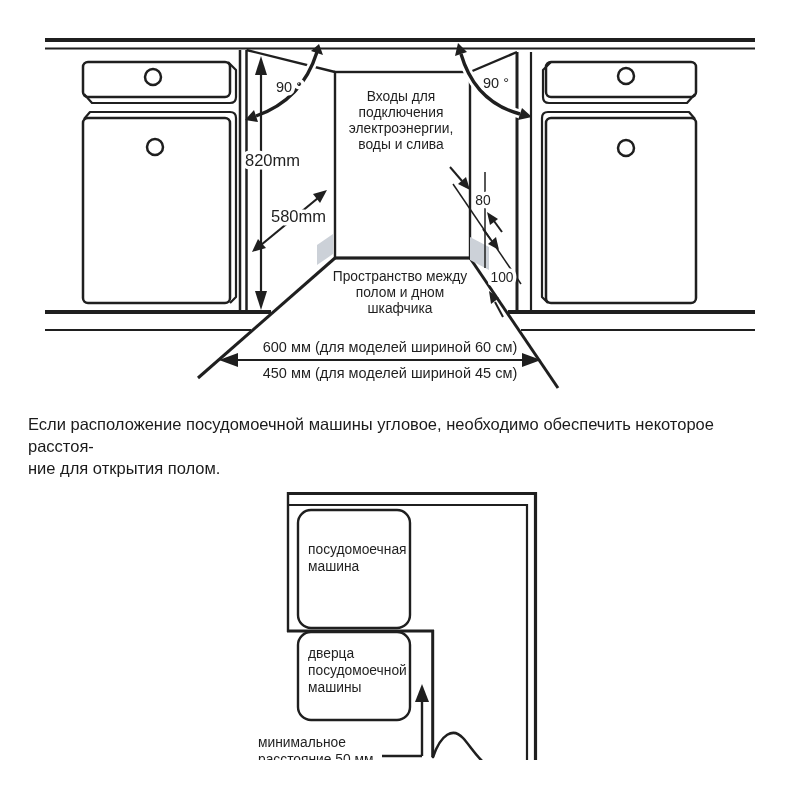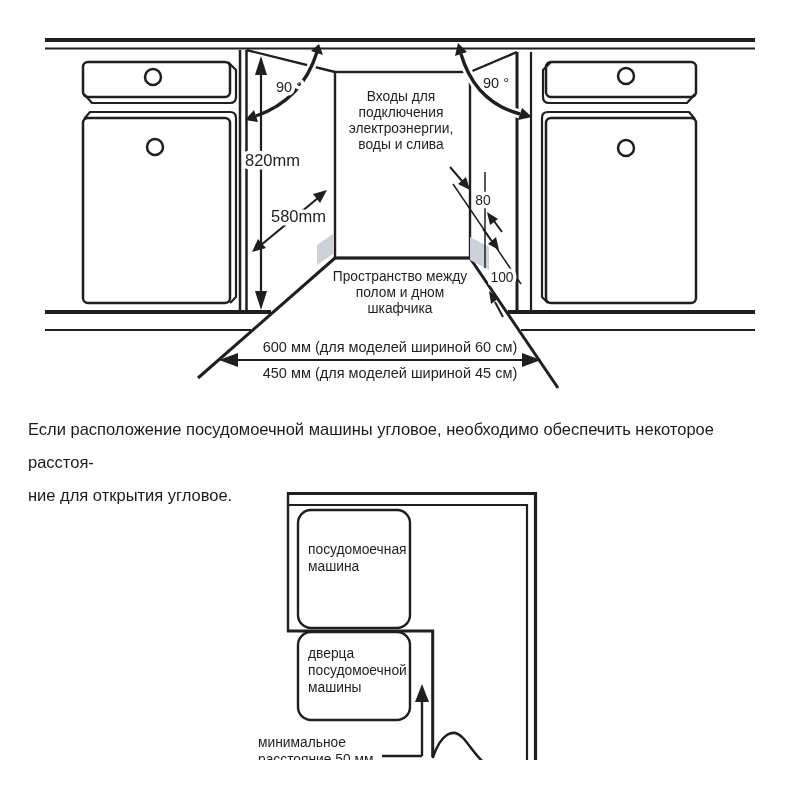--- a/index.html
+++ b/index.html
@@ -7,21 +7,21 @@
         font-family:"Liberation Sans","DejaVu Sans",sans-serif;}
   svg{position:absolute;left:0;display:block;}
   svg text{font-family:"Liberation Sans","DejaVu Sans",sans-serif;fill:#1f1f1f;}
   .halo{paint-order:stroke;stroke:#ffffff;stroke-width:7px;stroke-linejoin:round;}
   .t14{font-size:13.8px;}
   .t15{font-size:14.5px;}
   .t16{font-size:16.5px;}
   .ink{stroke:#1f1f1f;fill:none;}
   .fill-ink{fill:#1f1f1f;stroke:none;}
   .note{position:absolute;top:413px;left:28px;width:748px;font-size:16.5px;
-        line-height:33px;color:#1b1b1b;}
+        line-height:22px;color:#1b1b1b;}
 </style>
 </head>
 <body>
 
 <div class="page">
 
   <svg style="top:0;" width="800" height="410" viewBox="0 0 800 410">
 
     <g>
       <line class="ink" x1="45" y1="40" x2="755" y2="40" stroke-width="4"></line>
@@ -137,21 +137,21 @@
       <line class="ink" x1="234" y1="360" x2="526" y2="360" stroke-width="2.2"></line>
       <polygon class="fill-ink" points="219,360 238,353 238,367"></polygon>
       <polygon class="fill-ink" points="541,360 522,353 522,367"></polygon>
       <text class="t15 halo" x="390" y="352" text-anchor="middle">600 мм (для моделей шириной 60 см)</text>
       <text class="t15 halo" x="390" y="378" text-anchor="middle">450 мм (для моделей шириной 45 см)</text>
     </g>
   </svg>
 
   <div class="note">
     <div>Если расположение посудомоечной машины угловое, необходимо обеспечить некоторое расстоя-</div>
-    <div>ние для открытия угловое.</div>
+    <div>ние для открытия полом.</div>
   </div>
 
   <svg style="top:480px;" width="800" height="320" viewBox="0 0 800 320">
 
     <g>
       <line class="ink" x1="287" y1="13.5" x2="537" y2="13.5" stroke-width="3.2"></line>
       <line class="ink" x1="535.5" y1="12" x2="535.5" y2="287" stroke-width="3.2"></line>
       <line class="ink" x1="289" y1="25" x2="528" y2="25" stroke-width="2.2"></line>
       <line class="ink" x1="527" y1="24" x2="527" y2="284" stroke-width="2.2"></line>
       <line class="ink" x1="288" y1="12" x2="288" y2="152" stroke-width="2.4"></line>

